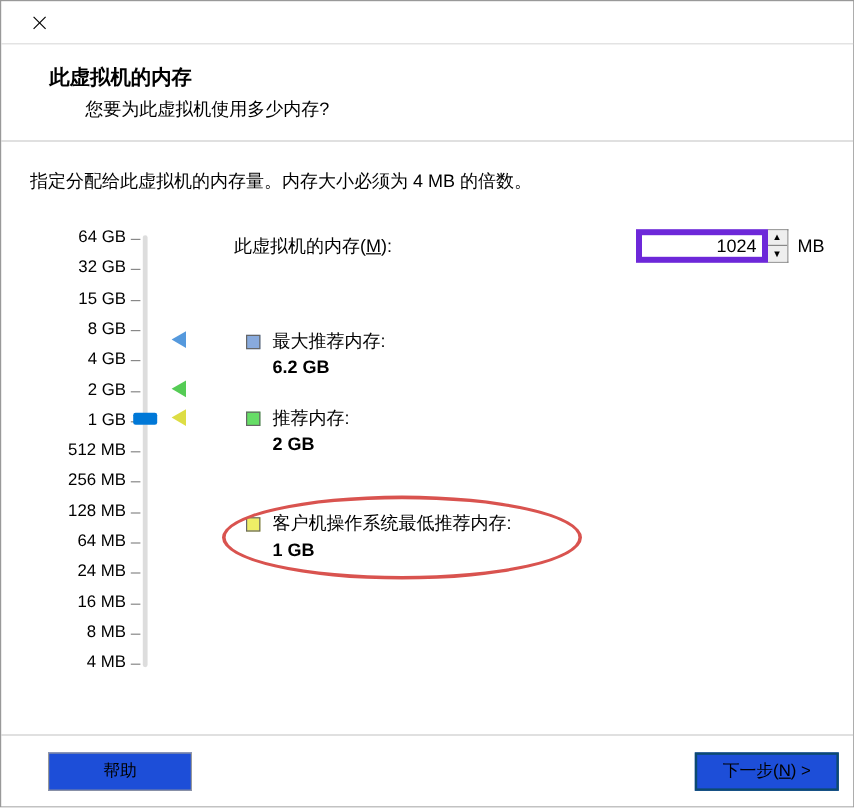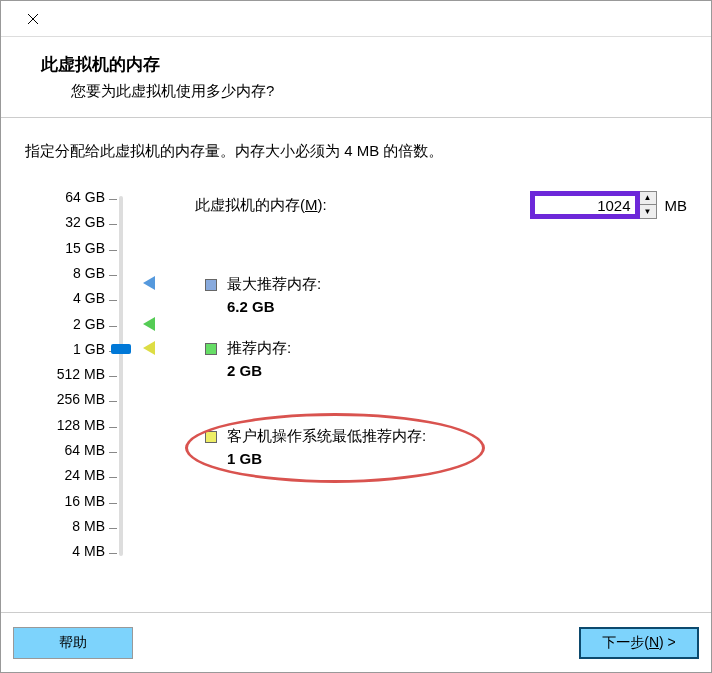--- a/index.html
+++ b/index.html
@@ -193,25 +193,26 @@
       display: flex;
       align-items: center;
       padding: 0 12px;
       gap: 8px;
     }
     .footer .spacer { flex: 1; }
     .btn {
       height: 32px;
       padding: 0 18px;
       border: 1px solid #999;
-      background: #7dd3fc;
+      background: #1d4ed8;
       font-size: 14px;
       cursor: pointer;
       font-family: inherit;
       min-width: 120px;
+      margin-left: 27px;
     }
     .btn-primary { border: 2px solid #0c4a6e; }
     .u { text-decoration: underline; }
   </style>
 </head>
 <body>
 
 <div class="window">
   <div class="titlebar">
     <div class="close-btn">

